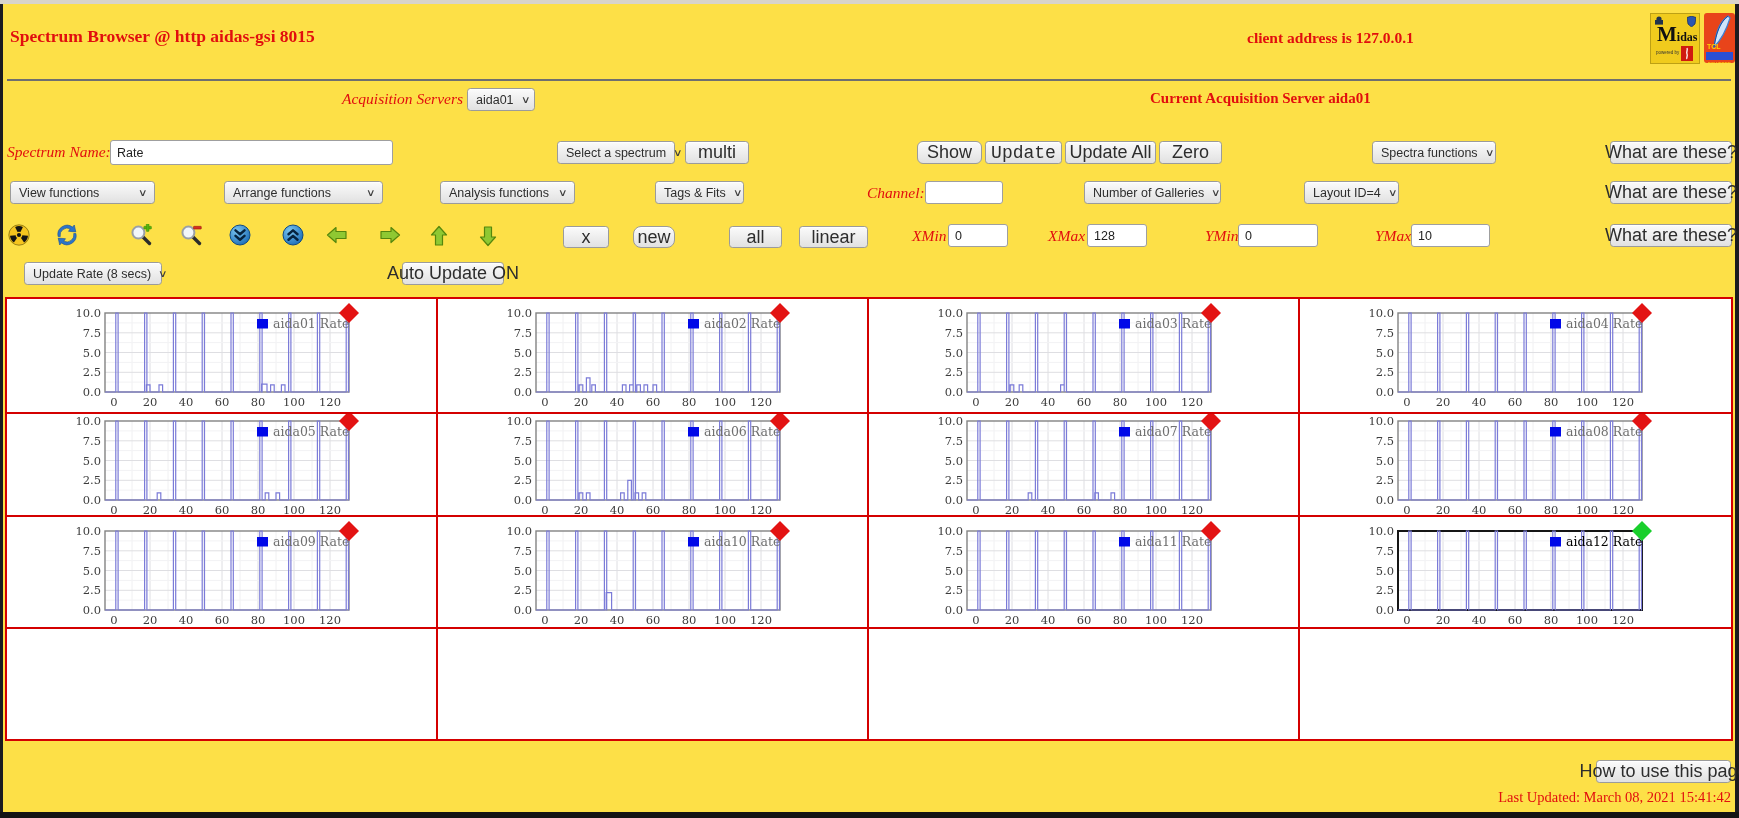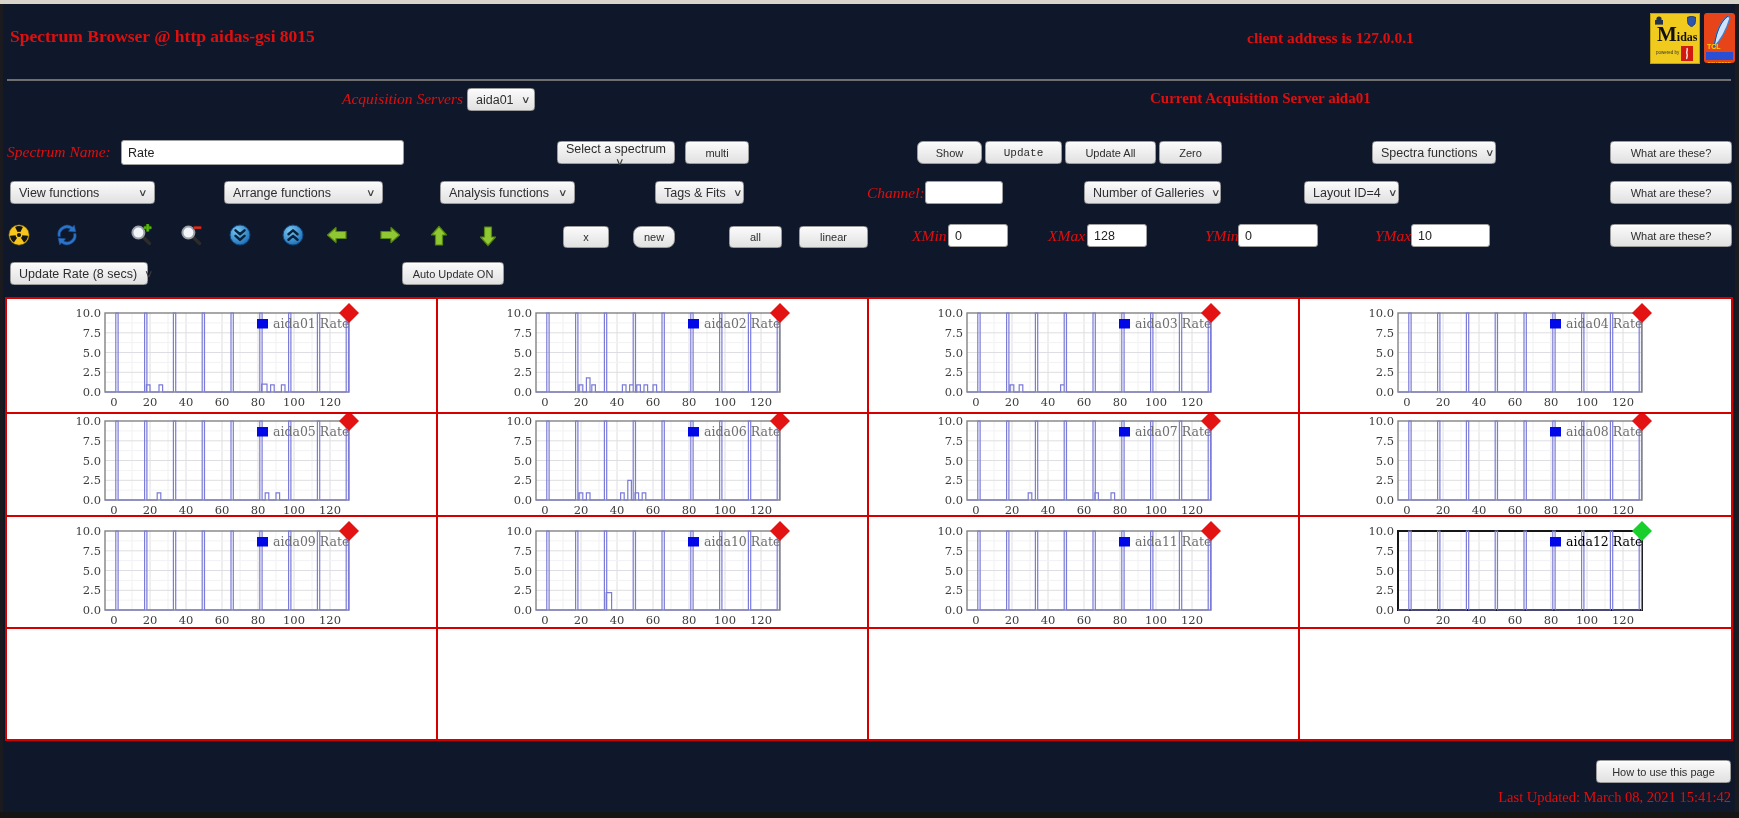--- a/index.html
+++ b/index.html
@@ -1,30 +1,30 @@
 <!DOCTYPE html>
 <html><head>
 <meta charset="utf-8">
 <style>
   html,body{margin:0;padding:0;background:#888;}
-  .page{position:relative;width:1739px;height:818px;background:#0f172a;overflow:hidden;
+  .page{position:relative;width:1739px;height:818px;background:#fde047;overflow:hidden;
         font-family:"Liberation Sans",sans-serif;}
   .abs{position:absolute;}
   .edge-top{position:absolute;left:0;top:0;width:100%;height:4px;background:#d8d4cb;}
   .edge-left{position:absolute;left:0;top:4px;width:3px;height:814px;background:#1b1b1f;}
   .edge-right{position:absolute;right:0;top:4px;width:4px;height:814px;background:#1b1b1f;}
   .edge-bottom{position:absolute;left:0;bottom:0;width:100%;height:6px;background:#141414;}
   .rtext{font-family:"Liberation Serif",serif;color:#e10e0e;}
   .title{font-size:17.5px;font-weight:bold;}
   .boldred{font-size:15.5px;font-weight:bold;}
   .rlabel{font-size:15.5px;font-style:italic;}
   .rule{position:absolute;left:7px;right:8px;top:71px;height:2px;background:#6f6f6f;border:none;}
   .btn{display:inline-flex;align-items:center;justify-content:center;height:23px;
        background:linear-gradient(#fbfbfb,#e1e1e1);border:1px solid #9b9b9b;border-radius:3.5px;
-       font-size:11px;color:#2d2d2d;box-shadow:inset 0 1px 0 #ffffff;cursor:default;
+       font-size:18px;color:#2d2d2d;box-shadow:inset 0 1px 0 #ffffff;cursor:default;
        box-sizing:border-box;white-space:nowrap;padding:0 10px;}
   .sel{position:absolute;display:flex;align-items:center;justify-content:space-between;height:23px;
        background:linear-gradient(#fbfbfb,#e1e1e1);border:1px solid #9b9b9b;border-radius:3.5px;
        font-size:12.5px;color:#2d2d2d;box-shadow:inset 0 1px 0 #ffffff;cursor:default;
        box-sizing:border-box;white-space:nowrap;padding:0 8px;}
   .chev{font-size:10px;color:#3c3c3c;margin-left:8px;transform:scaleX(1.3);}
   .inp{position:absolute;height:23px;border:1px solid #9f9f9f;border-radius:3px;
        font-size:12.5px;font-family:"Liberation Sans",sans-serif;padding:0 6px;background:#fff;color:#222;box-sizing:border-box;}
   .icon{position:absolute;width:24px;height:24px;}
   #grid{position:absolute;left:5px;top:297px;width:1724px;border:2px solid #d40000;
@@ -81,22 +81,22 @@
   <hr class="rule">
 
   <span class="abs rtext rlabel" style="left:342px;top:90px;">Acquisition Servers</span>
   <div class="sel" style="left:467px;top:88px;width:68px;">
     <span>aida01</span>
     <span class="chev">∨</span>
   </div>
   <span class="abs rtext boldred" style="left:1150px;top:90px;font-size:15px;">Current Acquisition Server aida01</span>
 
   <span class="abs rtext rlabel" style="left:7px;top:143px;">Spectrum Name:</span>
-  <input class="inp" style="left: 110px; top: 140px; width: 283px; height: 25px; margin-left: 11px;" value="Rate">
-  <div class="sel" style="left:557px;top:141px;width:118px;flex-direction:column;">
+  <input class="inp" style="left: 110px; top: 140px; width: 283px; height: 25px;" value="Rate">
+  <div class="sel" style="left:557px;top:141px;width:118px;">
     <span>Select a spectrum</span>
     <span class="chev">∨</span>
   </div>
   <button class="btn abs" style="left:685px;top:141px;width:64px;">multi</button>
   <button class="btn abs" style="left:917px;top:141px;width:65px;border-radius:6px;">Show</button>
   <button class="btn abs" style="left:985px;top:141px;width:77px;font-family:Liberation Mono, monospace;">Update</button>
   <button class="btn abs" style="left:1065px;top:141px;width:91px;">Update All</button>
   <button class="btn abs" style="left:1159px;top:141px;width:63px;">Zero</button>
   <div class="sel" style="left:1372px;top:141px;width:124px;">
     <span>Spectra functions</span>
@@ -208,21 +208,21 @@
   <span class="abs rtext rlabel" style="left:912px;top:227px;">XMin</span>
   <input class="inp" style="left: 948px; top: 224px; width: 60px;" value="0">
   <span class="abs rtext rlabel" style="left:1048px;top:227px;">XMax</span>
   <input class="inp" style="left: 1087px; top: 224px; width: 60px;" value="128">
   <span class="abs rtext rlabel" style="left:1205px;top:227px;">YMin</span>
   <input class="inp" style="left: 1238px; top: 224px; width: 80px;" value="0">
   <span class="abs rtext rlabel" style="left:1375px;top:227px;">YMax</span>
   <input class="inp" style="left: 1411px; top: 224px; width: 79px;" value="10">
   <button class="btn abs" style="left:1610px;top:224px;width:122px;">What are these?</button>
 
-  <div class="sel" style="left:10px;top:262px;width:138px;">
+  <div class="sel" style="left:24px;top:262px;width:138px;">
     <span>Update Rate (8 secs)</span>
     <span class="chev">∨</span>
   </div>
   <button class="btn abs" style="left:402px;top:262px;width:102px;">Auto Update ON</button>
 
   <div id="grid">
       <div class="gcell">
         <div><svg width="429" height="115">
             <line x1="125.0" y1="14" x2="125.0" y2="93" stroke="#f0f0f2" stroke-width="1"></line>
             <line x1="143.0" y1="14" x2="143.0" y2="93" stroke="#dedee2" stroke-width="1"></line>

